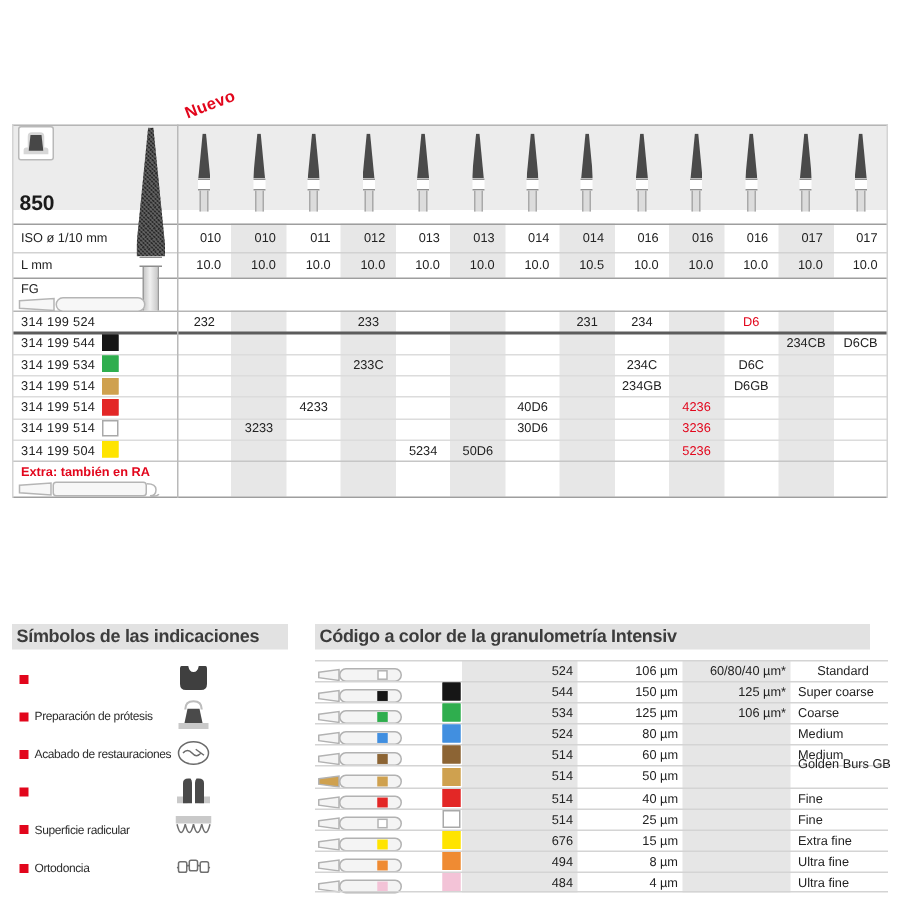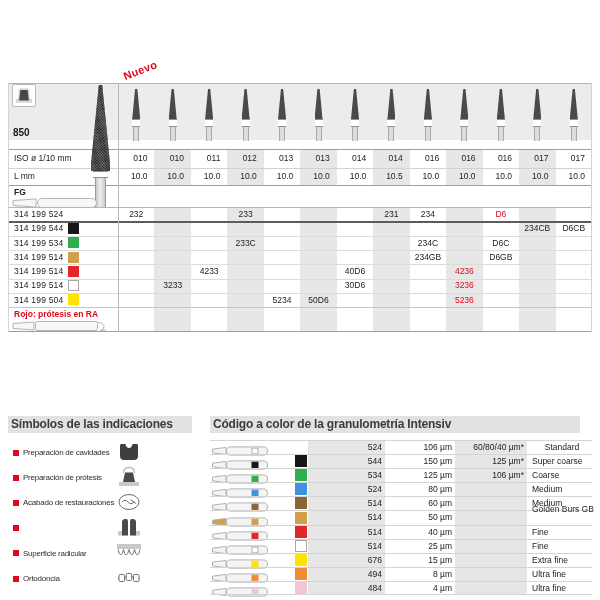--- a/index.html
+++ b/index.html
@@ -3,26 +3,26 @@
 <meta charset="utf-8">
 <style>
   *{margin:0;padding:0;box-sizing:border-box}
   html,body{background:#fff}
   body{width:600px;height:600px;font-family:"Liberation Sans",sans-serif;color:#1c1c1c;position:relative}
   .page{position:relative;width:600px;height:600px;overflow:hidden;background:#fff}
   .abs{position:absolute}
   .burtable{position:absolute;left:8px;top:83px;width:584px;height:249px;font-size:8.5px}
   .band{position:absolute;left:0;top:0;width:584px;height:57px;background:#ececec}
   .iconbox{position:absolute;left:4px;top:1px;width:24px;height:23px;background:#fff;border:1px solid #b9b9b9;border-radius:2px}
-  .family{position:absolute;left:5px;top:44px;font-weight:bold;font-size:10px;color:#1a1a1a}
+  .family{position:absolute;left:5px;top:44px;font-weight:bold;font-size:14px;color:#1a1a1a}
   .nuevo{position:absolute;left:118px;top:-13px;font-weight:bold;font-size:11px;transform:rotate(-21deg);transform-origin:left bottom;letter-spacing:.3px}
   .rowlabel{position:absolute;left:6px;color:#222}
   .lab-iso{top:66px;height:19px;line-height:19px}
   .lab-l{top:85px;height:17px;line-height:17px}
-  .lab-fg{top:104px;height:10px;line-height:10px;font-weight:bold}
+  .lab-fg{top:104px;height:10px;line-height:10px;font-weight:normal}
   .fgicon{position:absolute;left:4px;top:114px}
   .rojo{position:absolute;left:6px;top:226px;font-weight:bold}
   .raicon{position:absolute;left:4px;top:237px}
   .cone{background-color:#464646;background-image:repeating-linear-gradient(47deg,rgba(130,130,130,.45) 0 1px,transparent 1px 2px),repeating-linear-gradient(-43deg,rgba(20,20,20,.5) 0 1px,transparent 1px 2px)}
   .title{position:absolute;height:17px;line-height:17px;background:#e2e2e2;font-weight:bold;font-size:12px;color:#3c3c3c;padding-left:3px;letter-spacing:-.2px;white-space:nowrap}
   .t-left{left:8px;top:416px;width:184px}
   .t-right{left:210px;top:416px;width:370px}
   .symbols,.grit{position:absolute}
   .itemlabel{font-size:8px;letter-spacing:-.25px;color:#2d2d2d;white-space:nowrap}
   .grittxt{font-size:8.5px;color:#222;white-space:nowrap}
@@ -210,34 +210,33 @@
         <div style="position: absolute; left: 146.462px; top: 195.429px; width: 36.4615px; height: 14.2857px; line-height: 14.2857px; text-align: center; color: rgb(34, 34, 34);">3233</div>
         <div style="position: absolute; left: 328.769px; top: 195.429px; width: 36.4615px; height: 14.2857px; line-height: 14.2857px; text-align: center; color: rgb(34, 34, 34);">30D6</div>
         <div style="position: absolute; left: 438.154px; top: 195.429px; width: 36.4615px; height: 14.2857px; line-height: 14.2857px; text-align: center; color: rgb(226, 6, 28);">3236</div>
         <div style="position: absolute; left: 6px; top: 209.714px; width: 54px; height: 14.2857px; line-height: 14.2857px; color: rgb(34, 34, 34); letter-spacing: 0.2px;">314 199 504</div>
         <div style="position: absolute; left: 60px; top: 211.357px; width: 11px; height: 11px; background: rgb(255, 228, 0); border: 1px solid rgb(255, 228, 0);"></div>
         <div style="position: absolute; left: 255.846px; top: 209.714px; width: 36.4615px; height: 14.2857px; line-height: 14.2857px; text-align: center; color: rgb(34, 34, 34);">5234</div>
         <div style="position: absolute; left: 292.308px; top: 209.714px; width: 36.4615px; height: 14.2857px; line-height: 14.2857px; text-align: center; color: rgb(34, 34, 34);">50D6</div>
         <div style="position: absolute; left: 438.154px; top: 209.714px; width: 36.4615px; height: 14.2857px; line-height: 14.2857px; text-align: center; color: rgb(226, 6, 28);">5236</div>
       </div>
 
-    <div class="rojo" style="color: rgb(226, 6, 28);">Rojo: prótesis en RA</div>
+    <div class="rojo" style="color: rgb(226, 6, 28);">Extra: también en RA</div>
     <svg class="raicon" width="98" height="12" viewBox="0 0 98 12">
       <polygon points="1,3.5 22,2 22,10 1,8.5" fill="#f7f7f7" stroke="#b5b5b5"></polygon>
       <rect x="23.5" y="1.5" width="62" height="9" rx="2" fill="#f7f7f7" stroke="#b5b5b5"></rect>
       <path d="M86 2.5 q6 0 6 4 q0 4 -4 4 q4 1 6 -1" fill="none" stroke="#b5b5b5"></path>
     </svg>
   </section>
 
   <section class="symbols">
     <div class="title t-left">Símbolos de las indicaciones</div>
     <div id="symbol-list">
         <div style="position: absolute; left: 8px; top: 440px; width: 190px; height: 25px;">
           <div style="position: absolute; left: 5px; top: 9.5px; width: 6px; height: 6px; background: rgb(226, 6, 28);"></div>
-          <div class="itemlabel" style="position: absolute; left: 15px; top: 0px; height: 25px; line-height: 25px;">Preparación de cavidades</div>
           <div style="position: absolute; left: 109px; top: 1px; width: 24px; height: 22px;"><svg width="24" height="22" viewBox="0 0 24 22">
               <path d="M4 3 Q3 3 3 5 L3 15 Q3 19 7 19 L17 19 Q21 19 21 15 L21 5 Q21 3 20 3 L15.5 3 Q14.8 7 12 7 Q9.2 7 8.5 3 Z" fill="#3f3f3f"></path>
             </svg></div>
         </div>
         <div style="position: absolute; left: 8px; top: 465.2px; width: 190px; height: 25px;">
           <div style="position: absolute; left: 5px; top: 9.5px; width: 6px; height: 6px; background: rgb(226, 6, 28);"></div>
           <div class="itemlabel" style="position: absolute; left: 15px; top: 0px; height: 25px; line-height: 25px;">Preparación de prótesis</div>
           <div style="position: absolute; left: 109px; top: 1px; width: 24px; height: 22px;"><svg width="24" height="22" viewBox="0 0 24 22">
               <rect x="2" y="16" width="20" height="4" fill="#c9c9c9"></rect>
               <path d="M6.5 7 Q6.5 1.5 12 1.5 Q17.5 1.5 17.5 7" fill="none" stroke="#bdbdbd" stroke-width="1.4"></path>

